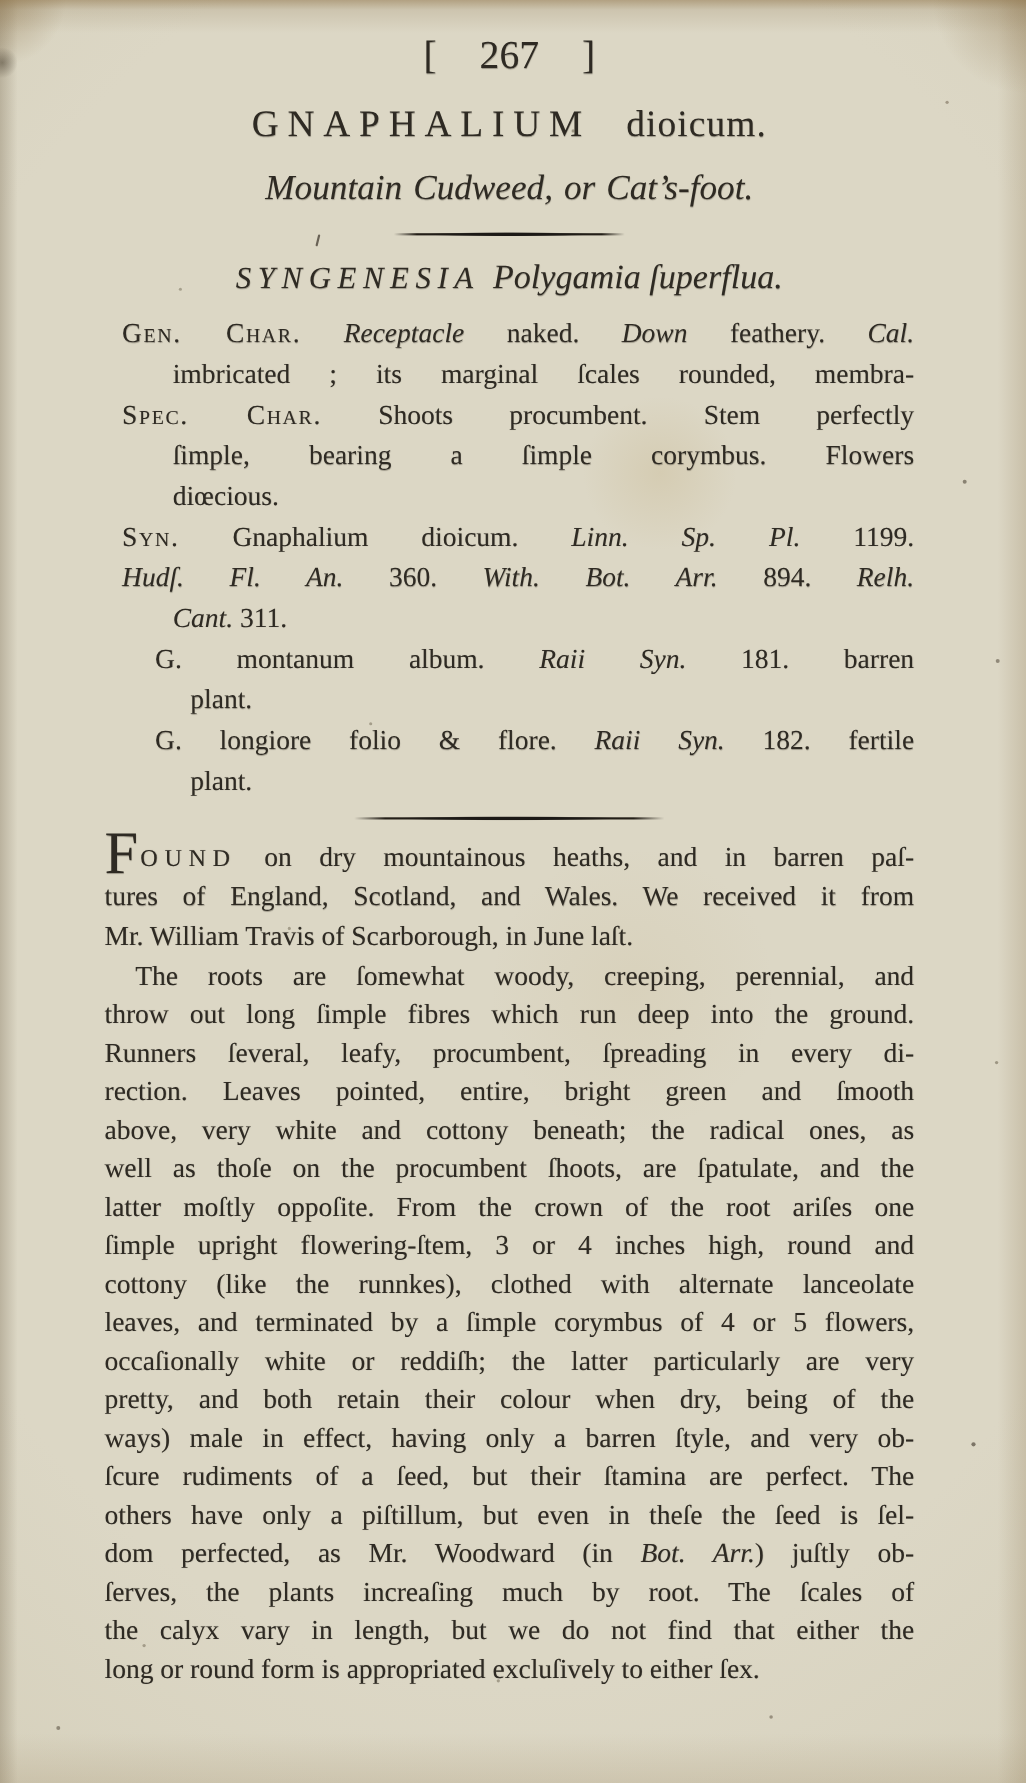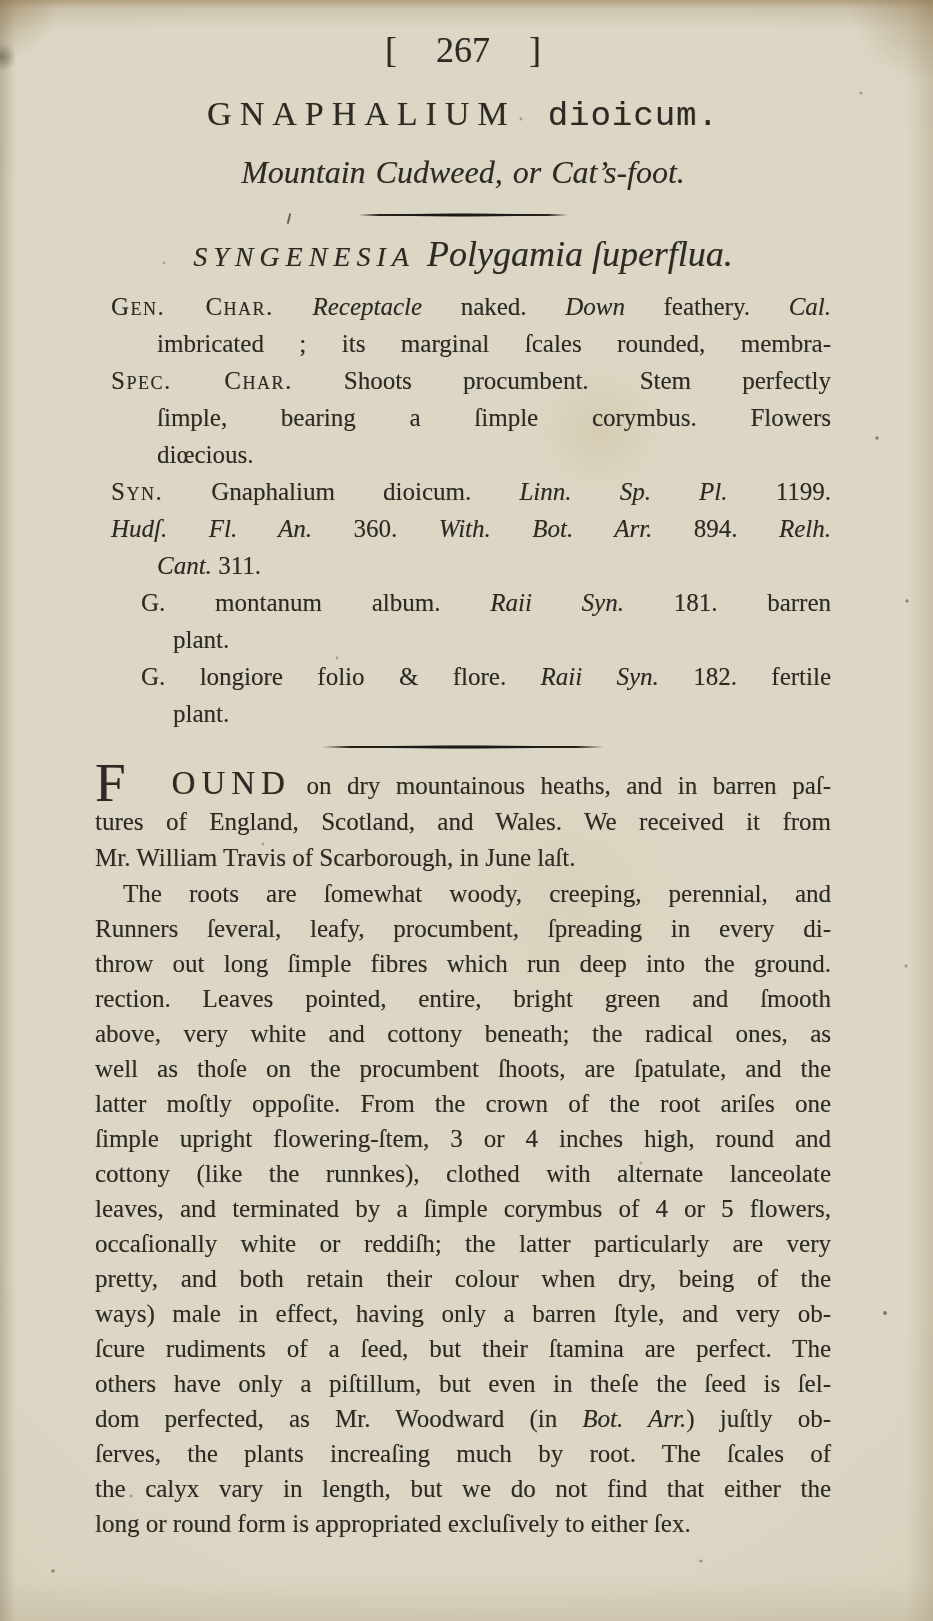--- a/index.html
+++ b/index.html
@@ -22,47 +22,47 @@
       linear-gradient(90deg, rgba(110,95,70,0.30), rgba(110,95,70,0) 16px),
       linear-gradient(270deg, rgba(150,130,95,0.28), rgba(150,130,95,0) 26px),
       radial-gradient(120% 90% at 50% 45%, #dcd7c5 55%, #cfc9b2 100%);
     text-shadow:0.3px 0.4px 0.7px rgba(40,35,25,0.35);
   }
   .col{position:relative;margin-left:95px;width:736px;}
   
   .pno{padding-top:32px;text-align:center;font-size:36px;line-height:36px;word-spacing:30px;}
   .title{margin:24px 0 0 0;text-align:center;font-weight:normal;font-size:34px;line-height:44px;}
   .genus{letter-spacing:8px;}
-  .species{margin-left:32px;letter-spacing:1px;font-family:Liberation Mono, monospace;}
+  .species{margin-left:32px;letter-spacing:1px;}
   .common{margin-top:14px;text-align:center;font-style:italic;font-size:32px;line-height:40px;word-spacing:2px;}
   .rule{position:relative;height:5px;}
   .rule::before{content:"";position:absolute;left:0;right:0;top:2px;height:1.6px;
     background:linear-gradient(90deg,transparent,#241f18 10%,#241f18 90%,transparent);}
   .rule::after{content:"";position:absolute;left:12%;right:12%;top:0.5px;height:4px;border-radius:50%;
     background:radial-gradient(50% 50% at 50% 50%,#1c1916 55%,rgba(28,25,22,0) 100%);}
   .rule1{width:210px;margin:20px auto 0 auto;}
   .rule2{width:282px;margin:12px auto 0 auto;}
   .classline{margin-top:20px;text-align:center;font-style:italic;font-size:28px;line-height:34px;}
   .cls{letter-spacing:6px;}
-  .ord{margin-left:12px;font-size:36px;}
+  .ord{margin-left:12px;font-size:31px;}
   
   .block{font-size:25px;}
   .listing{margin-left:16px;}
   .listing .line{line-height:37px;}
   .found{margin-top:16px;}
   .found .line{line-height:36px;}
   .desc .line{line-height:35px;}
   .gen{margin-top:14px;}
   .line{text-align:justify;text-align-last:justify;white-space:nowrap;}
   .line{white-space:normal;}
   .line.e{text-align-last:left;}
   .line .i{font-style:italic;}
   .line .sc{font-variant:small-caps;letter-spacing:1.5px;}
   .line .dc{font-size:55px;line-height:0;position:relative;top:7px;letter-spacing:2px;}
-  .line .bc{font-size:33px;letter-spacing:6px;margin-left:44px;}
+  .line .bc{font-size:22px;letter-spacing:6px;}
   .line.i1{padding-left:46px;}
   .line.i2{padding-left:30px;}
   .line.i3{padding-left:62px;}
   .line.p1{text-indent:28px;}
   
   .speck{position:absolute;left:0;top:0;width:2px;height:2px;border-radius:50%;
     box-shadow:
       520px 118px 0 0.4px rgba(80,70,50,.45),
       876px 437px 0 0.8px rgba(70,60,45,.55),
       906px 600px 0 0.8px rgba(70,60,45,.50),
@@ -121,22 +121,22 @@
 
     <div class="rule rule2"></div>
 
     <div class="block found">
         <div class="line f"><span class="dc">F</span><span class="bc">OUND</span><span> on dry mountainous heaths, and in barren paſ-</span></div>
         <div class="line f"><span>tures of England, Scotland, and Wales. We received it from</span></div>
         <div class="line e"><span>Mr. William Travis of Scarborough, in June laſt.</span></div>
       </div>
     <div class="block desc">
         <div class="line f p1"><span>The roots are ſomewhat woody, creeping, perennial, and</span></div>
+        <div class="line f"><span>throw out long ſimple fibres which run deep into the ground.</span></div>
         <div class="line f"><span>Runners ſeveral, leafy, procumbent, ſpreading in every di-</span></div>
-        <div class="line f"><span>throw out long ſimple fibres which run deep into the ground.</span></div>
         <div class="line f"><span>rection. Leaves pointed, entire, bright green and ſmooth</span></div>
         <div class="line f"><span>above, very white and cottony beneath; the radical ones, as</span></div>
         <div class="line f"><span>well as thoſe on the procumbent ſhoots, are ſpatulate, and the</span></div>
         <div class="line f"><span>latter moſtly oppoſite. From the crown of the root ariſes one</span></div>
         <div class="line f"><span>ſimple upright flowering-ſtem, 3 or 4 inches high, round and</span></div>
         <div class="line f"><span>cottony (like the runnkes), clothed with alternate lanceolate</span></div>
         <div class="line f"><span>leaves, and terminated by a ſimple corymbus of 4 or 5 flowers,</span></div>
         <div class="line f"><span>occaſionally white or reddiſh; the latter particularly are very</span></div>
         <div class="line f"><span>pretty, and both retain their colour when dry, being of the</span></div>
         <div class="line f"><span>ways) male in effect, having only a barren ſtyle, and very ob-</span></div>

